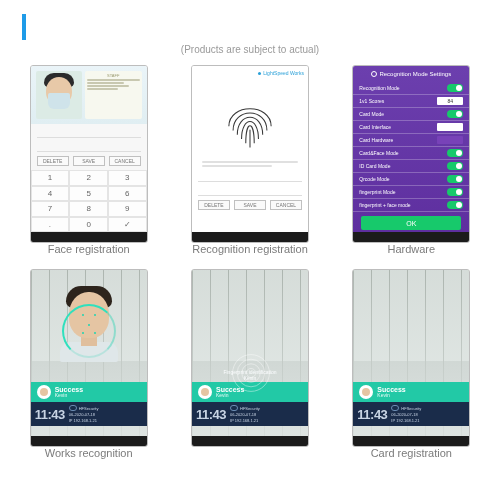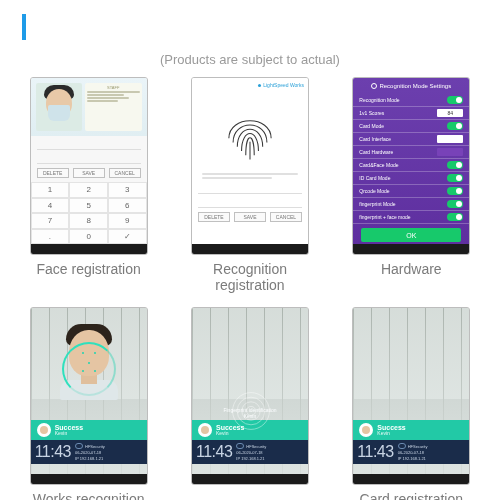--- a/index.html
+++ b/index.html
@@ -7,32 +7,32 @@
     width: 500px;
     height: 500px;
     background: #fff;
     font-family: "Segoe UI", Arial, sans-serif;
     padding: 14px 22px 8px 22px;
     color: #444;
   }
   .title-row { display: flex; align-items: center; gap: 6px; }
   .title-accent { width: 4px; height: 26px; background: #1e9be8; }
   .title-text { font-size: 26px; font-weight: 300; color: #3a3a3a; letter-spacing: 0.5px; }
-  .subtitle { text-align: center; font-size: 13px; color: #9a9a9a; margin-top: 12px; }
+  .subtitle { text-align: center; font-size: 10px; color: #9a9a9a; margin-top: 4px; }
 
   .grid { display: grid; grid-template-columns: repeat(3, 1fr); gap: 14px 28px; margin-top: 10px; }
   .item { display: flex; flex-direction: column; align-items: center; }
   .phone {
     width: 118px; height: 178px;
     border: 1px solid #bdbdbd; border-radius: 3px;
     background: #f7f7f7; position: relative; overflow: hidden;
     display: flex; flex-direction: column;
     font-size: 6px;
   }
-  .caption { font-size: 14px; color: #7b7b7b; margin-top: 6px; text-align: center; font-weight: 300; }
+  .caption { font-size: 11px; color: #7b7b7b; text-align: center; font-weight: 300; }
 
   
   .p1-top { height: 58px; background: linear-gradient(180deg,#eaf4f8,#e0eef2); display:flex; gap:3px; padding:5px; }
   .p1-face { width:46px; height:48px; background:#dcebe5; position:relative; border-radius:2px; overflow:hidden; }
   .p1-head { position:absolute; left:50%; top:6px; transform:translateX(-50%); width:26px; height:28px; background:#e8c9a8; border-radius:50% 50% 45% 45%;}
   .p1-hair { position:absolute; left:50%; top:2px; transform:translateX(-50%); width:30px; height:14px; background:#2b2b2b; border-radius:14px 14px 6px 6px;}
   .p1-mask { position:absolute; left:50%; top:22px; transform:translateX(-50%); width:22px; height:16px; background:#cfe3ea; border-radius:2px 2px 6px 6px;}
   .p1-card { flex:1; background:#f7f8ef; border-radius:2px; padding:2px; display:flex; flex-direction:column; gap:1px;}
   .p1-card-line{height:2px;background:#c8c8b0;border-radius:1px;}
   .p1-field { height:12px; border-bottom:1px solid #ddd; margin:2px 6px 0 6px;}
@@ -80,21 +80,21 @@
   .rec-dots span:nth-child(3){left:24px;top:22px;}
   .rec-dots span:nth-child(4){left:18px;top:30px;}
   .rec-dots span:nth-child(5){left:30px;top:30px;}
   .success-bar{position:absolute;bottom:34px;left:0;right:0;height:20px;background:#22c9a6;display:flex;align-items:center;gap:4px;padding:0 6px;color:#fff;}
   .avatar{width:14px;height:14px;background:#fff;border-radius:50%;display:flex;align-items:center;justify-content:center;}
   .avatar-inner{width:8px;height:8px;background:#e5c5a3;border-radius:50%;}
   .success-text{display:flex;flex-direction:column;line-height:1;}
   .success-big{font-size:7px;font-weight:600;}
   .success-small{font-size:5px;opacity:0.9;}
   .info-bar{position:absolute;bottom:10px;left:0;right:0;height:24px;background:#1a2c4a;color:#c8d4e4;display:flex;align-items:center;padding:0 4px;gap:4px;}
-  .clock{font-size:16px;font-weight:400;letter-spacing:-0.5px;}
+  .clock{font-size:13px;font-weight:700;letter-spacing:-0.5px;}
   .brand{display:flex;flex-direction:column;font-size:4px;gap:1px;}
   .brand-top{display:flex;align-items:center;gap:2px;}
   .brand-logo{width:8px;height:6px;border:1px solid #6a8ab0;border-radius:3px;}
   .fp-small{position:absolute;left:36px;top:-32px;width:46px;height:46px;opacity:0.45;}
   .fp-small svg{width:100%;height:100%;}
   .fp-label{position:absolute;bottom:55px;left:0;right:0;text-align:center;font-size:5px;color:#fbfdff;}
 </style>
 </head>
 <body>
 

